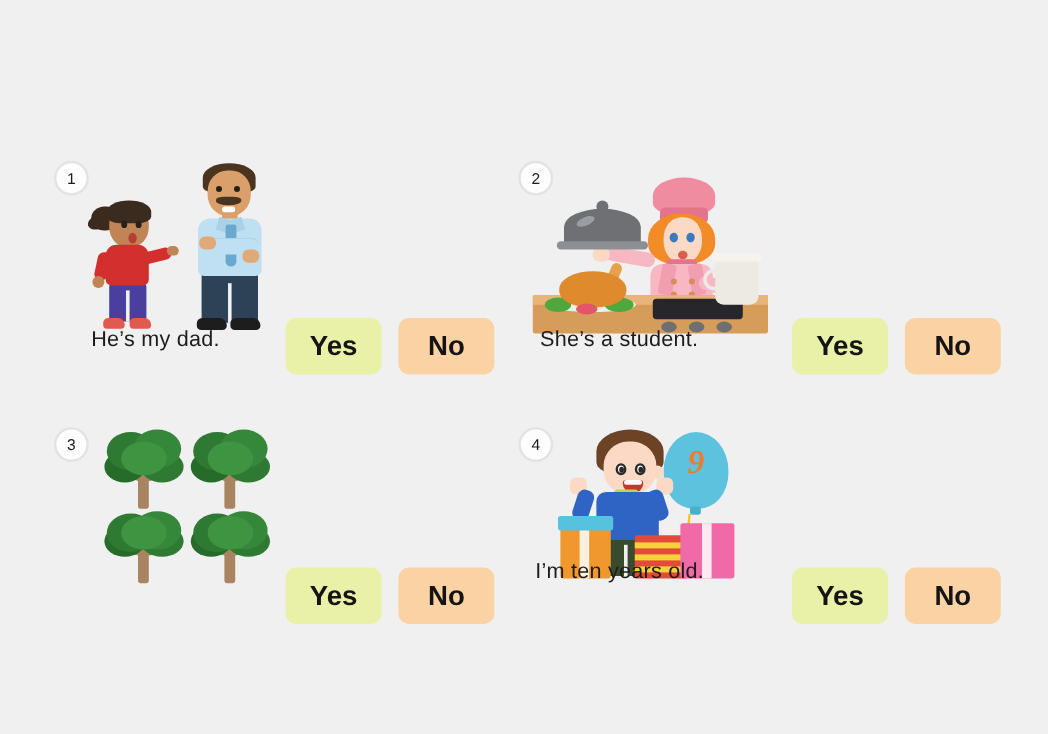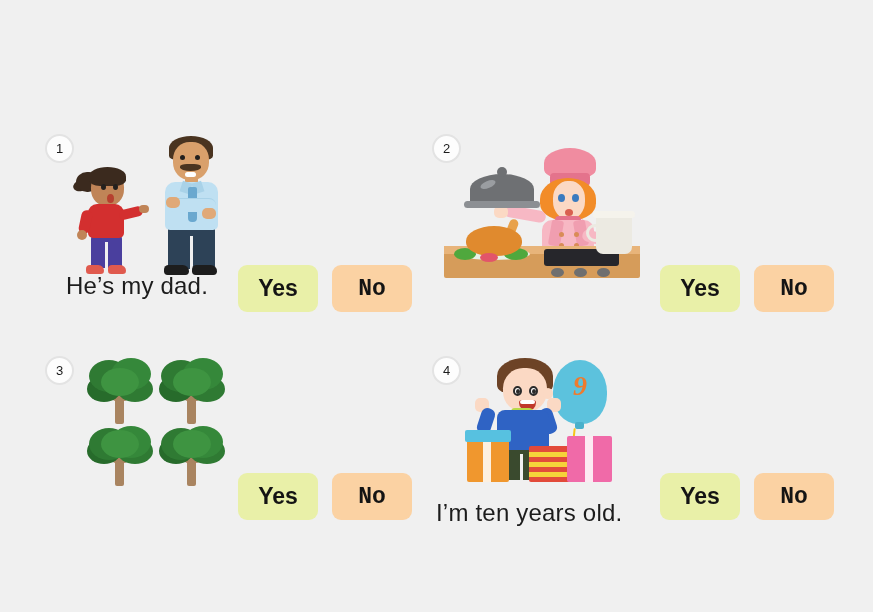--- a/index.html
+++ b/index.html
@@ -58,31 +58,32 @@
   .art {
     position: absolute;
   }
   .item-1 .art { left: 22px;  top: 2px;  width: 175px; height: 142px; }
   .item-2 .art { left: 12px;  top: 14px; width: 200px; height: 130px; }
   .item-3 .art { left: 42px;  top: 2px;  width: 142px; height: 136px; }
   .item-4 .art { left: 35px;  top: 2px;  width: 145px; height: 128px; }
 
   .sentence {
     position: absolute;
-    font-size: 24px;
+    font-size: 18px;
     font-weight: 300;
     color: #1c1c1c;
     white-space: nowrap;
     letter-spacing: 0.2px;
+    margin-left: 10px;
   }
   .item-1 .sentence { left: 21px; top: 272px - 134px; }
   .item-1 .sentence { left: 21px; top: 138px; }
   .item-2 .sentence { left: 8px;  top: 138px; }
   .item-3 .sentence { left: 27px; top: 125px; }
-  .item-4 .sentence { left: 4px;  top: 143px; }
+  .item-4 .sentence { left: 4px;  top: 110px; }
 
   .choices {
     position: absolute;
     display: flex;
     gap: 14px;
   }
   .item-1 .choices { left: 193px; top: 131px; }
   .item-2 .choices { left: 228px; top: 131px; }
   .item-3 .choices { left: 193px; top: 117px; }
   .item-4 .choices { left: 228px; top: 117px; }
@@ -94,21 +95,21 @@
     display: flex;
     align-items: center;
     justify-content: center;
     font-size: 23px;
     font-weight: bold;
     color: #141414;
     cursor: pointer;
     user-select: none;
   }
   .choice-yes { background: #e9f0a8; }
-  .choice-no  { background: #fbd2a3; font-family: Liberation Mono, monospace; }
+  .choice-no  { background: #fbd2a3; }
 
   
   .fig { position: absolute; }
 
   
   .girl { left: 8px; top: 28px; width: 62px; height: 112px; }
   .girl .hair-bun { position:absolute; left:1px; top:8px; width:22px; height:20px; background:#3b2a1e; border-radius:50% 40% 45% 50%; }
   .girl .hair-tail { position:absolute; left:-2px; top:16px; width:16px; height:11px; background:#3b2a1e; border-radius:50%; transform: rotate(-18deg); }
   .girl .band { position:absolute; left:19px; top:18px; width:7px; height:7px; background:#f5c518; border-radius:50%; }
   .girl .head { position:absolute; left:16px; top:6px; width:33px; height:36px; background:#c08457; border-radius:48% 48% 46% 46%; }
@@ -342,20 +343,21 @@
       <div class="pot-rim"></div>
 
       <div class="turkey-plate"></div>
       <div class="garnish-a"></div>
       <div class="garnish-b"></div>
       <div class="turkey-leg"></div>
       <div class="turkey"></div>
       <div class="garnish-c"></div>
     </div>
 
+    <div class="sentence">She’s a student.</div>
 
     <div class="choices">
       <div class="choice choice-yes">Yes</div>
       <div class="choice choice-no">No</div>
     </div>
   </div>
 
   <div class="item item-3">
     <div class="badge">3</div>
 

